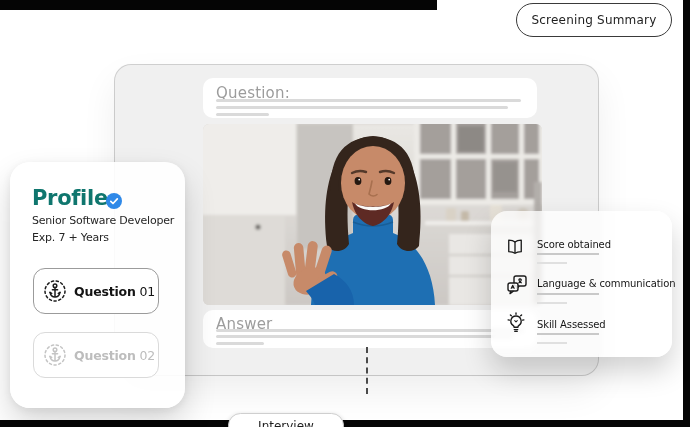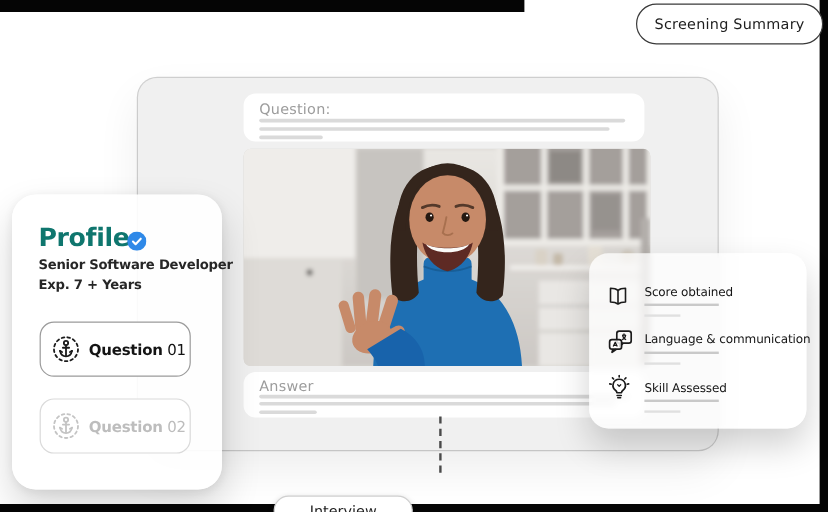--- a/index.html
+++ b/index.html
@@ -9,42 +9,42 @@
   .abs { position:absolute; }
 
   
   .edge { background:#050505; }
   .edge-top    { left:0; top:0; width:437px; height:10px; }
   .edge-right  { left:683px; top:0; width:7px; height:427px; }
   .edge-bottom { left:0; top:420px; width:690px; height:7px; }
 
   
   .pill { display:flex; align-items:center; justify-content:center; background:#ffffff; border-radius:20px; color:#1e1e1e; }
-  .pill-screening { left:530px; top:3px; width:156px; height:34px; font-size:12px; border:1.5px solid #3a3a3a; z-index:12; letter-spacing:.2px;justify-content:center; }
+  .pill-screening { left:516px; top:3px; width:156px; height:34px; font-size:12px; border:1.5px solid #3a3a3a; z-index:12; letter-spacing:.2px;justify-content:center; }
   .pill-interview { left:228px; top:413px; width:116px; height:25px; font-size:12px; border:1px solid #cfcfcf; box-shadow:0 2px 5px rgba(0,0,0,.22); z-index:8; }
 
   
   .main-card { left:115px; top:65px; width:483px; height:310px; background:#f0f0f0; border-radius:16px;
                box-shadow:0 0 0 1px rgba(0,0,0,.18), 0 16px 36px rgba(0,0,0,.07); z-index:1; }
   .white-panel { background:#ffffff; border-radius:10px; z-index:2; }
   .q-panel { left:203px; top:78px;  width:334px; height:40px; }
   .a-panel { left:203px; top:310px; width:334px; height:38px;padding-left:48px; }
-  .panel-label { position:absolute; left:13px; font-size:12px; color:#9c9c9c; letter-spacing:.2px; }
+  .panel-label { position:absolute; left:13px; font-size:15px; color:#9c9c9c; letter-spacing:.2px; }
   .sk { position:absolute; left:13px; height:3px; border-radius:2px; background:#dadada; }
 
   .video { left:203px; top:124px; width:339px; height:181px; border-radius:6px; overflow:hidden; z-index:2; background:#d8d5d1; }
 
   .dotted-line { left:366px; top:347px; height:47px; width:0; border-left:2px dashed #4a4a4a; z-index:3; }
 
   
   .left-card { left:10px; top:162px; width:175px; height:246px; border-radius:20px;
                background:rgba(255,255,255,.9); box-shadow:0 16px 32px rgba(0,0,0,.16), 0 2px 8px rgba(0,0,0,.07); z-index:5; }
   .profile-title { position:absolute; left:22px; top:24px; font-size:21px; font-weight:700; color:#0f766e; letter-spacing:-.3px; }
   .verified { position:absolute; left:96px; top:31px; width:16px; height:16px; }
-  .profile-sub { position:absolute; left:22px; font-size:11px; color:#262626; font-weight:700; letter-spacing:-.2px; white-space:nowrap; }
+  .profile-sub { position:absolute; left:22px; font-size:11px; color:#262626; font-weight:400; letter-spacing:-.2px; white-space:nowrap; }
   .qbtn { position:absolute; left:23px; width:126px; height:46px; border-radius:12px; background:#ffffff;
           display:flex; align-items:center; gap:7px; padding-left:9px; cursor:pointer; }
   .qbtn .txt { font-size:12.5px; white-space:nowrap; letter-spacing:-.2px; }
   .qbtn .txt b { font-weight:700;text-align:right; }
   .qbtn-active   { top:106px; border:1.5px solid #9b9b9b; color:#141414; }
   .qbtn-inactive { top:170px; border:1.5px solid #dadada; color:#bdbdbd; }
 
   
   .right-card { left:491px; top:211px; width:181px; height:146px; border-radius:16px;
                 background:rgba(255,255,255,.74); backdrop-filter:blur(2.5px); -webkit-backdrop-filter:blur(2.5px);

